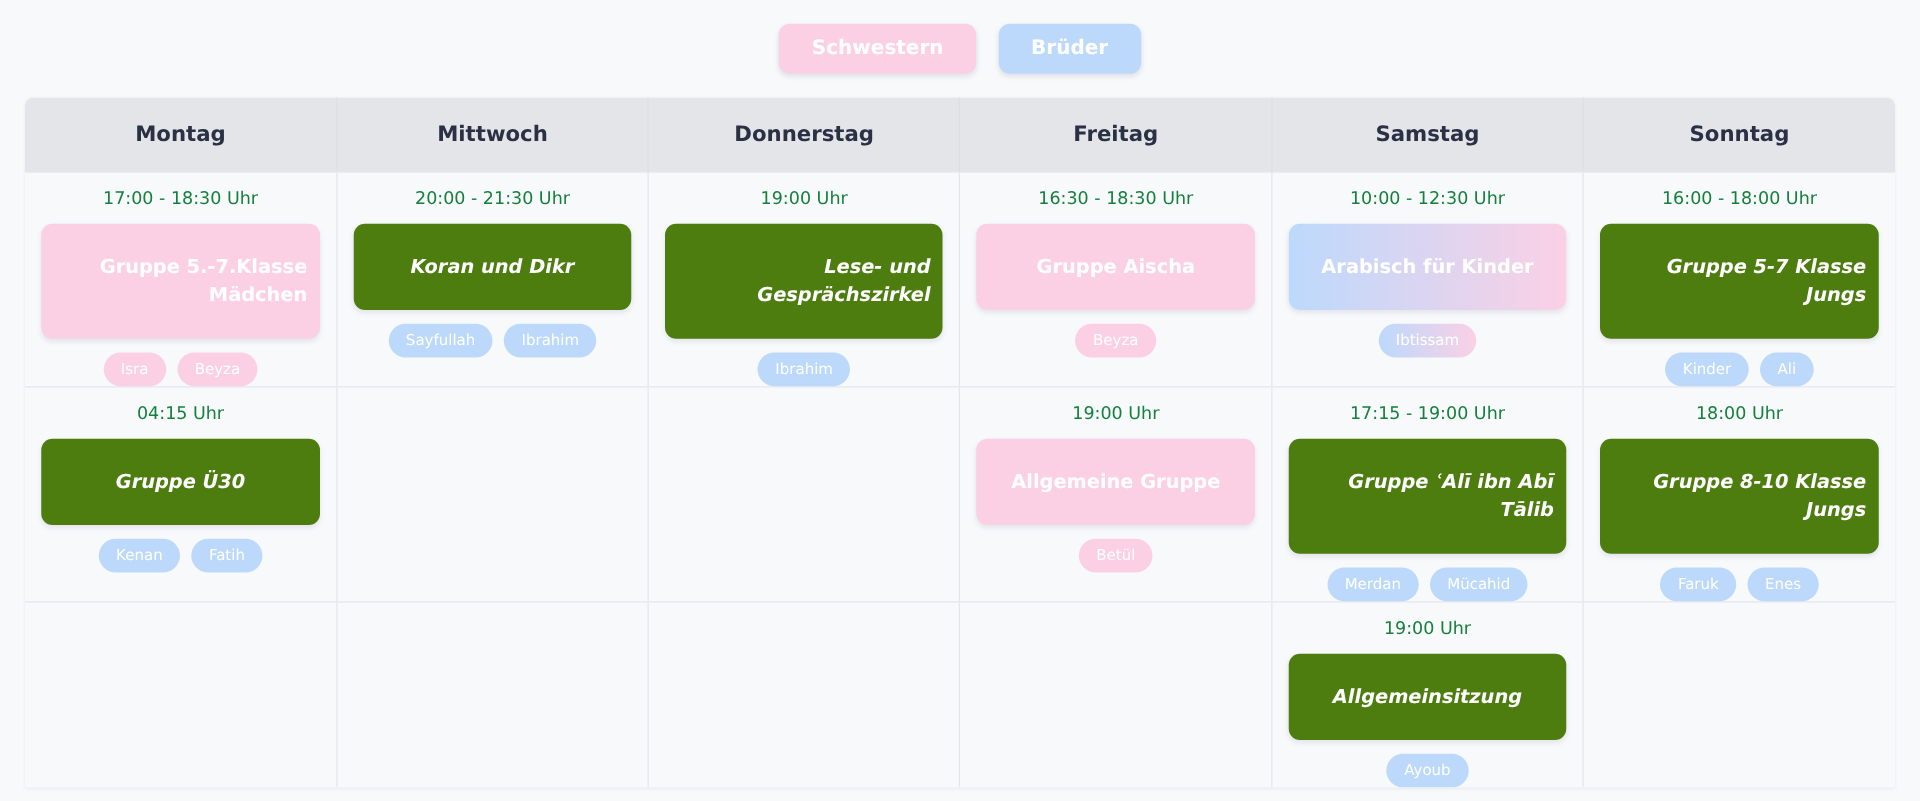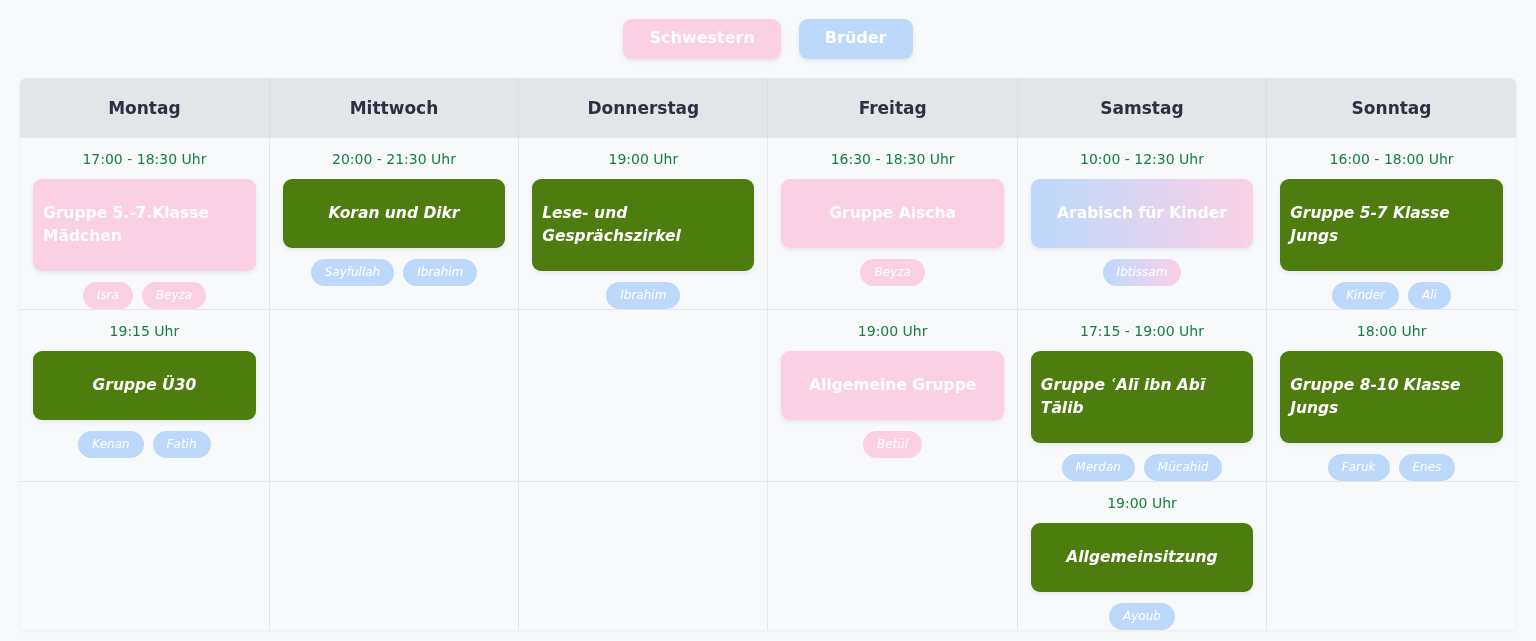--- a/index.html
+++ b/index.html
@@ -93,21 +93,21 @@
     margin-bottom: 10px;
   }
   .event-card {
     width: 100%;
     box-sizing: border-box;
     border-radius: 9px;
     color: #ffffff;
     font-size: 15.5px;
     font-weight: bold;
     line-height: 1.5;
-    text-align: left;
+    text-align: right;
     padding: 23px 10px;
     min-height: 42px;
     display: flex;
     align-items: center;
     justify-content: center;
     box-shadow: 0 2px 4px rgba(90, 100, 130, 0.13);
   }
   .event-card.blue  { background: #4d7c0f; font-style: italic; }
   .event-card.pink  { background: #fbd0e5; }
   .event-card.mixed { background: linear-gradient(90deg, #bcd9fc 0%, #fbd0e5 100%); }
@@ -119,21 +119,20 @@
     gap: 9px;
     margin-top: 11px;
   }
   .chip {
     color: #ffffff;
     font-size: 12px;
     line-height: 1;
     padding: 7px 14px 8px;
     border-radius: 999px;
     white-space: nowrap;
-    font-style: italic;
   }
   .chip.blue  { background: #bcd9fc; }
   .chip.pink  { background: #fbd0e5; }
   .chip.mixed { background: linear-gradient(90deg, #bcd9fc 0%, #fbd0e5 100%); }
 </style>
 </head>
 <body>
 
 <div id="tab-bar">
     <button class="tab-btn pink">Schwestern</button>
@@ -208,21 +207,21 @@
               <div class="chips">
                 <span class="chip blue">Kinder</span>
                 <span class="chip blue">Ali</span>
               </div>
             </div>
           </td>
         </tr>
         <tr class="row-2">
           <td>
             <div class="cell-inner">
-              <div class="event-time">19:15 Uhr</div>
+              <div class="event-time">04:15 Uhr</div>
               <div class="event-card blue">Gruppe Ü30</div>
               <div class="chips">
                 <span class="chip blue">Kenan</span>
                 <span class="chip blue">Fatih</span>
               </div>
             </div>
           </td>
           <td>
             <div class="cell-inner empty"></div>
           </td>

